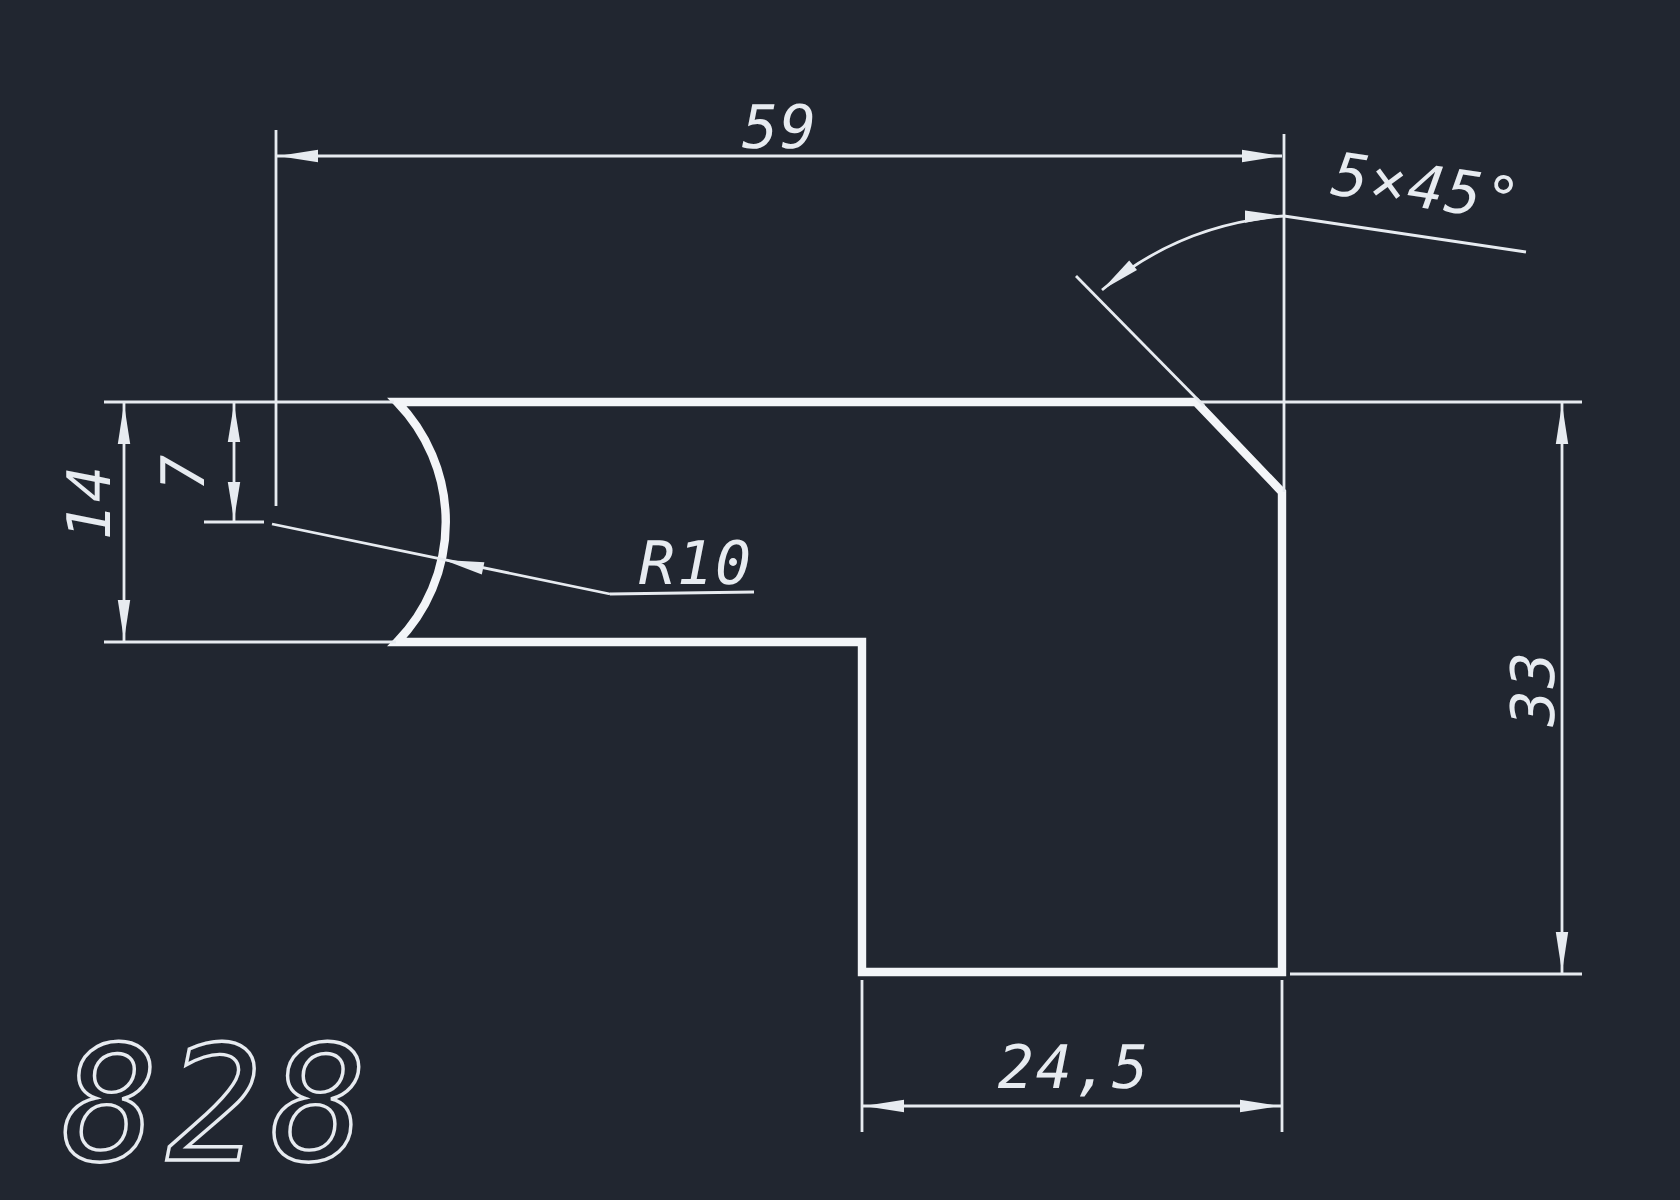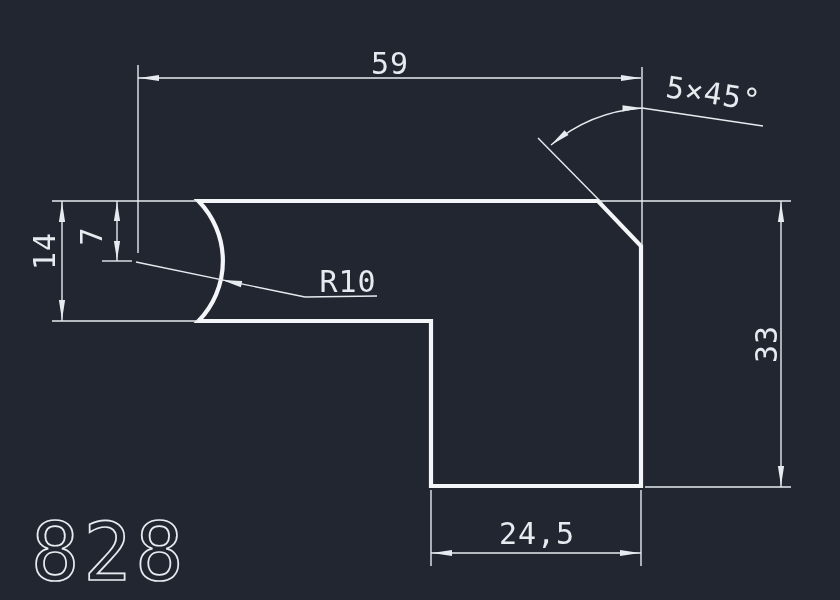--- a/index.html
+++ b/index.html
@@ -2,21 +2,21 @@
 <html><head>
 <meta charset="utf-8">
 <style>
   html, body {
     margin: 0; padding: 0;
     width: 840px; height: 600px;
     overflow: hidden;
     background: #212630;
     font-family: "DejaVu Sans Mono", monospace;
   }
-  .canvas-wrap { width: 840px; height: 600px; position: relative; }
+  .canvas-wrap { width: 840px; height: 600px; position: relative; font-style: italic; }
   svg { display: block; }
   .thick {
     stroke: #f3f5f8;
     stroke-width: 4.2;
     fill: none;
     stroke-linejoin: miter;
     stroke-linecap: butt;
   }
   .thin {
     stroke: #e7ebf0;

